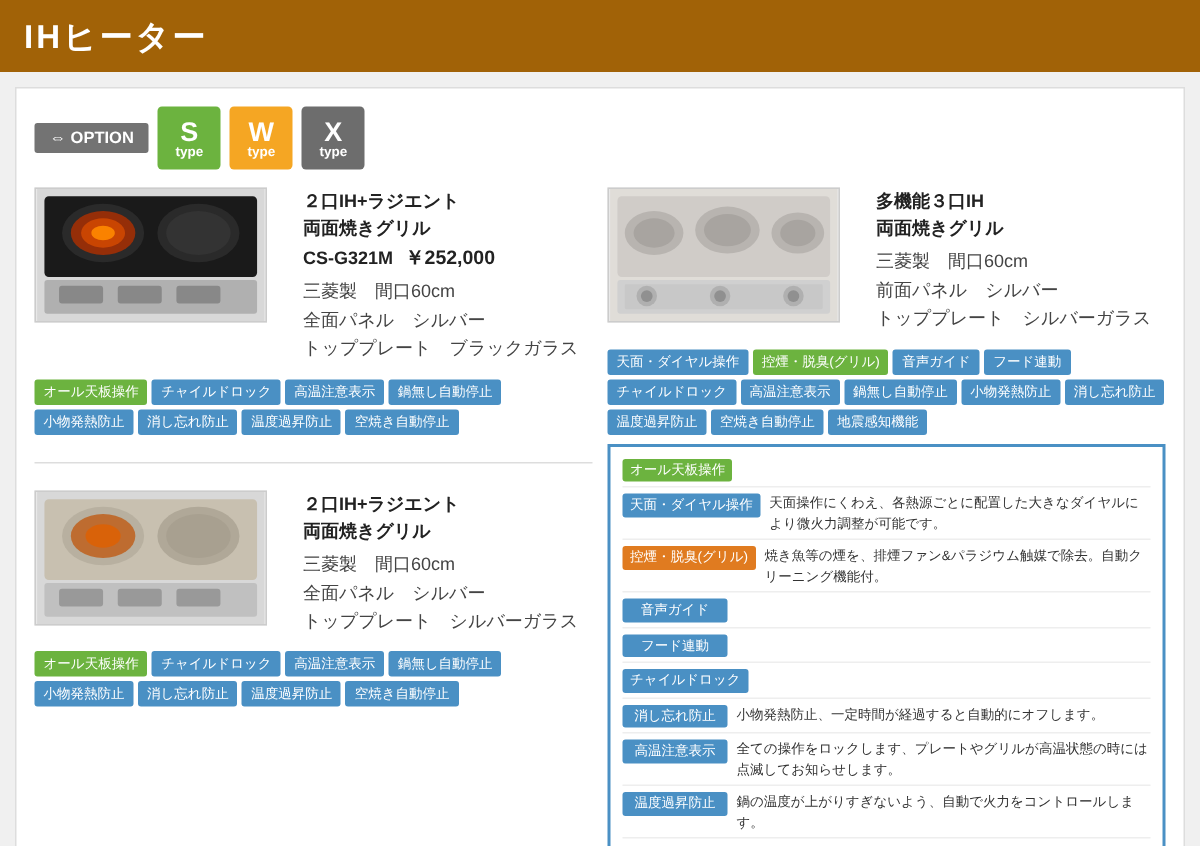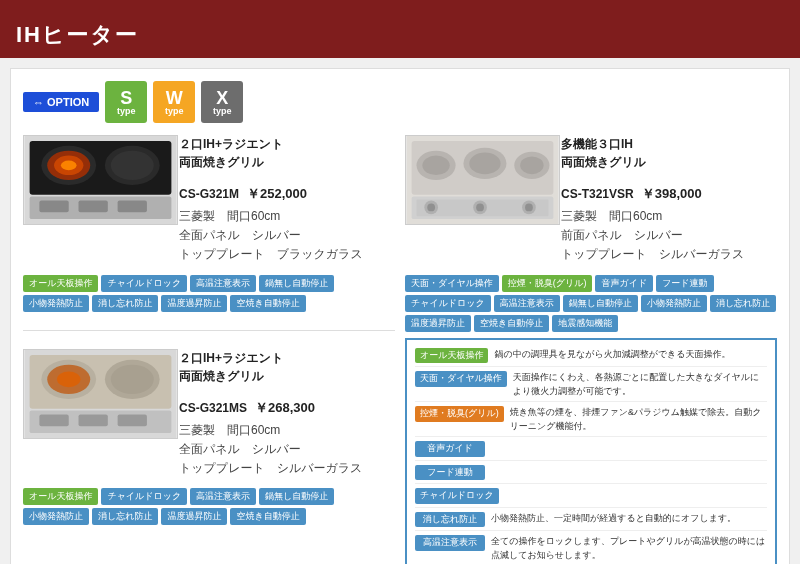--- a/index.html
+++ b/index.html
@@ -5,44 +5,44 @@
     * { margin: 0; padding: 0; box-sizing: border-box; }
     body {
       font-family: 'Hiragino Kaku Gothic ProN', 'Meiryo', sans-serif;
       background: #f0f0f0;
       width: 800px;
       min-height: 564px;
       font-size: 11px;
     }
 
     .header {
-      background: #7f1d1d;
+      background: #a16207;
       color: white;
-      padding: 20px 16px 8px;
+      padding: 10px 16px 8px;
       font-size: 22px;
       font-weight: bold;
       letter-spacing: 2px;
     }
 
     .main-content {
       background: white;
       margin: 10px;
       padding: 12px;
       border: 1px solid #ddd;
     }
 
     .option-bar {
       display: flex;
       align-items: center;
       margin-bottom: 12px;
       gap: 6px;
     }
 
     .option-label {
-      background: #1d4ed8;
+      background: #737373;
       color: white;
       padding: 4px 10px;
       font-size: 11px;
       font-weight: bold;
       display: flex;
       align-items: center;
       gap: 4px;
       border-radius: 2px;
     }
 
@@ -72,21 +72,21 @@
     }
 
     .product-card {
       display: flex;
       flex-direction: column;
       gap: 6px;
     }
 
     .product-top {
       display: flex;
-      gap: 1px;
+      gap: 24px;
       align-items: flex-start;
     }
 
     .product-image {
       width: 155px;
       height: 90px;
       background: #e8e8e8;
       border: 1px solid #ccc;
       flex-shrink: 0;
       display: flex;
@@ -108,21 +108,21 @@
       font-size: 12px;
       font-weight: bold;
       line-height: 1.5;
       color: #222;
     }
 
     .product-model-price {
       display: flex;
       align-items: baseline;
       gap: 8px;
-      margin-top: 14px;
+      margin-top: 2px;
     }
 
     .product-model {
       font-size: 12px;
       font-weight: bold;
       color: #222;
     }
 
     .product-price {
       font-size: 13px;
@@ -304,24 +304,20 @@
               <ellipse cx="110" cy="30" rx="22" ry="15" fill="#a8a090"></ellipse>
 
               <rect x="5" y="62" width="145" height="23" rx="2" fill="#c0c0c0"></rect>
               <rect x="15" y="66" width="30" height="12" rx="2" fill="#999"></rect>
               <rect x="55" y="66" width="30" height="12" rx="2" fill="#999"></rect>
               <rect x="95" y="66" width="30" height="12" rx="2" fill="#999"></rect>
             </svg>
           </div>
           <div class="product-info">
             <div class="product-name">２口IH+ラジエント<br>両面焼きグリル</div>
-            <div class="product-model-price">
-              <span class="product-model">CS-G321MS</span>
-              <span class="product-price">￥268,300</span>
-            </div>
             <div class="product-desc">
               三菱製　間口60cm<br>全面パネル　シルバー<br>トッププレート　シルバーガラス
             </div>
           </div>
         </div>
         <div class="feature-tags">
           <span class="tag tag-green">オール天板操作</span>
           <span class="tag tag-blue">チャイルドロック</span>
           <span class="tag tag-blue">高温注意表示</span>
           <span class="tag tag-blue">鍋無し自動停止</span>
@@ -356,24 +352,20 @@
               <circle cx="25" cy="73" r="7" fill="#b0b0b0"></circle>
               <circle cx="25" cy="73" r="4" fill="#909090"></circle>
               <circle cx="75" cy="73" r="7" fill="#b0b0b0"></circle>
               <circle cx="75" cy="73" r="4" fill="#909090"></circle>
               <circle cx="125" cy="73" r="7" fill="#b0b0b0"></circle>
               <circle cx="125" cy="73" r="4" fill="#909090"></circle>
             </svg>
           </div>
           <div class="product-info">
             <div class="product-name">多機能３口IH<br>両面焼きグリル</div>
-            <div class="product-model-price">
-              <span class="product-model">CS-T321VSR</span>
-              <span class="product-price">￥398,000</span>
-            </div>
             <div class="product-desc">
               三菱製　間口60cm<br>前面パネル　シルバー<br>トッププレート　シルバーガラス
             </div>
           </div>
         </div>
         <div class="feature-tags">
           <span class="tag tag-blue">天面・ダイヤル操作</span>
           <span class="tag tag-green">控煙・脱臭(グリル)</span>
           <span class="tag tag-blue">音声ガイド</span>
           <span class="tag tag-blue">フード連動</span>
@@ -384,21 +376,20 @@
           <span class="tag tag-blue">消し忘れ防止</span>
           <span class="tag tag-blue">温度過昇防止</span>
           <span class="tag tag-blue">空焼き自動停止</span>
           <span class="tag tag-blue">地震感知機能</span>
         </div>
       </div>
 
       <div class="detail-panel">
         <div class="detail-row">
           <span class="detail-label green">オール天板操作</span>
-          <span class="detail-text">鍋の中の調理具を見ながら火加減調整ができる天面操作。</span>
         </div>
         <div class="detail-row">
           <span class="detail-label">天面・ダイヤル操作</span>
           <span class="detail-text">天面操作にくわえ、各熱源ごとに配置した大きなダイヤルにより微火力調整が可能です。</span>
         </div>
         <div class="detail-row">
           <span class="detail-label orange">控煙・脱臭(グリル)</span>
           <span class="detail-text">焼き魚等の煙を、排煙ファン&amp;パラジウム触媒で除去。自動クリーニング機能付。</span>
         </div>
         <div class="detail-row">

